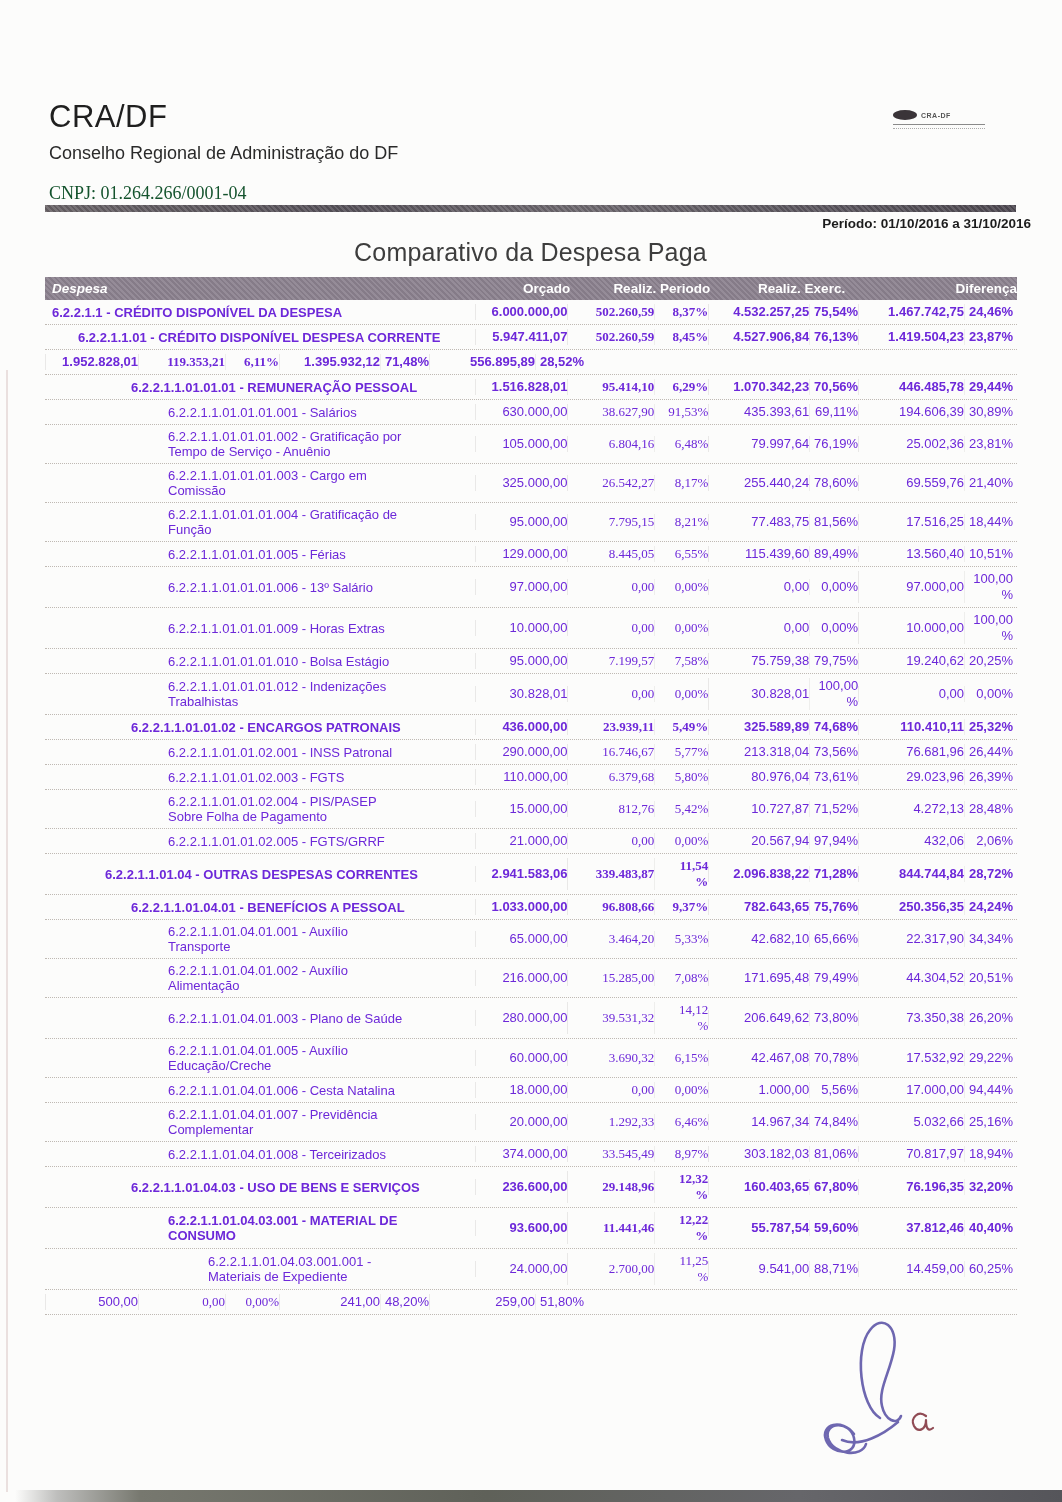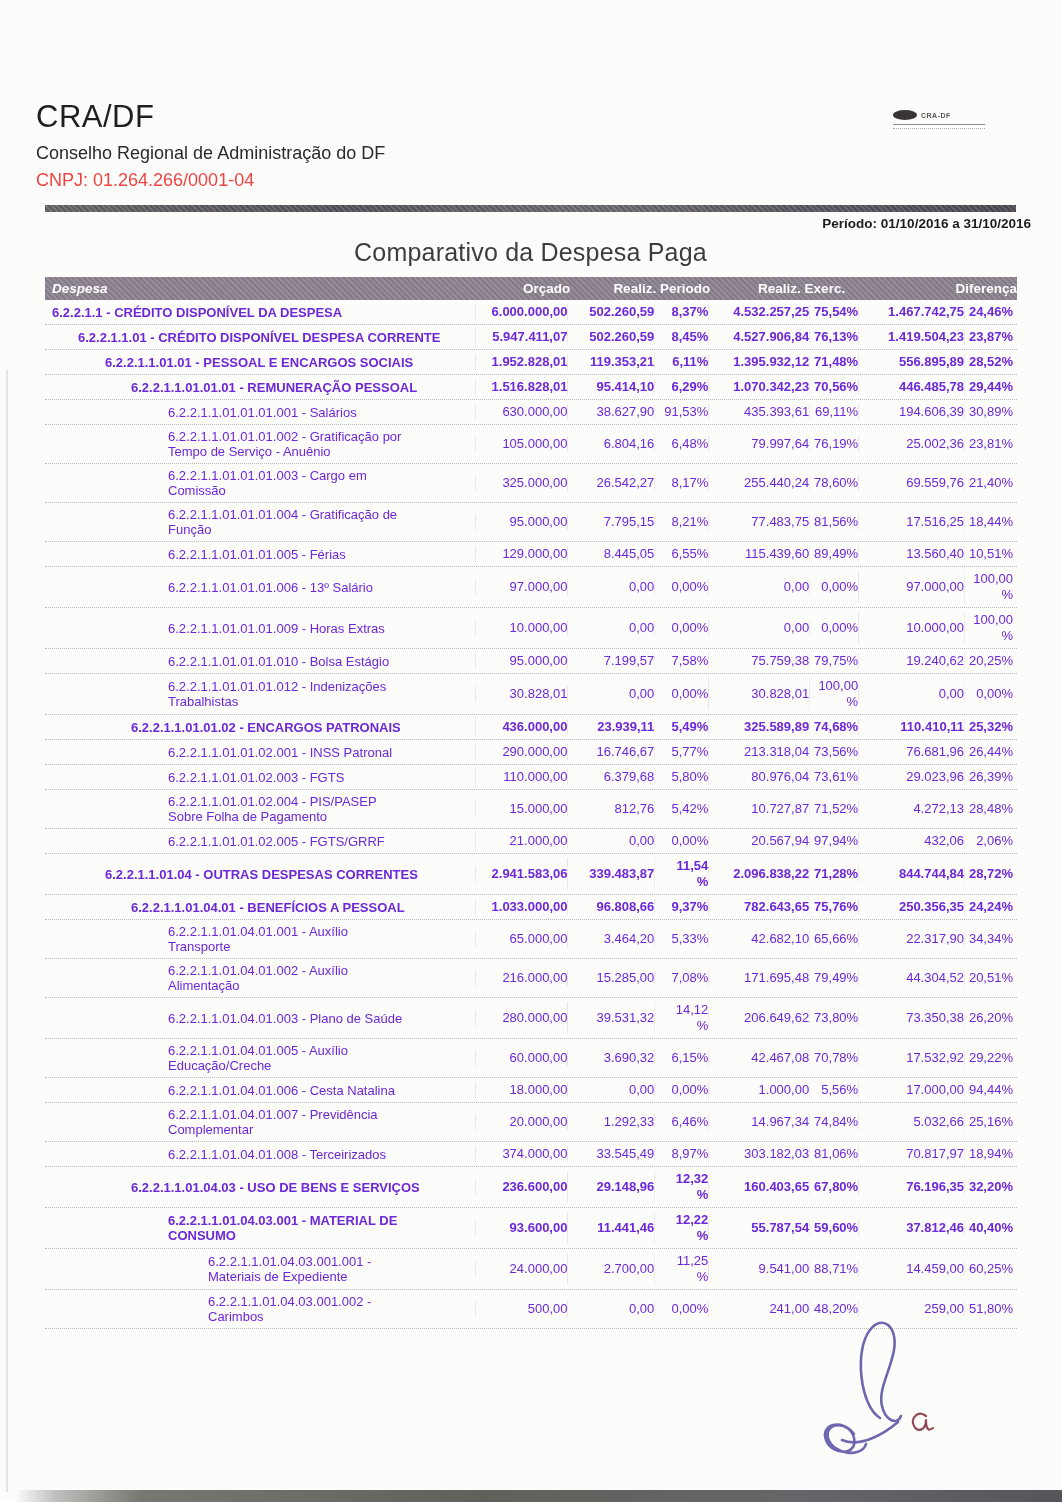--- a/index.html
+++ b/index.html
@@ -2,24 +2,24 @@
 <html><head>
 <meta charset="utf-8">
 <style>
   html,body{margin:0;padding:0;background:#e8e8e8;}
   .page{
     position:relative; width:1062px; height:1502px; margin:0 auto;
     background:#fcfcfb; overflow:hidden;
     font-family:"Liberation Sans","DejaVu Sans",sans-serif; color:#222;
   }
   
-  .brand{position:absolute; left:36px; top:100px;}
+  .brand{position:absolute; left:49px; top:100px;}
   .brand .acronym{font-size:31px; letter-spacing:.5px; color:#1f1f1f; line-height:34px;}
   .brand .orgname{font-size:18px; color:#2a2a2a; margin-top:8px; line-height:22px;}
-  .brand .cnpj{font-size:18px; color:#ef4444; margin-top:5px; line-height:22px;}
+  .brand .cnpj{font-size:18px; color:#14532d; margin-top:18px; line-height:22px;font-family:Liberation Serif, serif;}
   .logo{position:absolute; left:893px; top:110px; width:100px;}
   .logo .lg-row{display:flex; align-items:center; gap:4px;}
   .logo .lg-oval{width:24px; height:10px; background:#3a3438; border-radius:50%;}
   .logo .lg-text{font-size:7px; font-weight:bold; color:#555; letter-spacing:.5px;}
   .logo .lg-line{margin-top:4px; width:92px; border-top:1px solid #8a8a8a;}
   .logo .lg-dots{margin-top:1px; width:92px; border-bottom:1px dotted #aaa; height:2px;}
   .sep-bar{
     position:absolute; left:45px; top:205px; width:971px; height:7px;
     background:linear-gradient(90deg,#6a6468,#57525a 30%,#6f6a70 55%,#5b565e 80%,#4f4a52);
     background-blend-mode:multiply;
@@ -52,21 +52,21 @@
   .label-text{white-space:pre-line; display:block;}
   .i0 .label-text{padding-left:7px;}
   .i1 .label-text{padding-left:33px;}
   .i2 .label-text{padding-left:60px;}
   .i3 .label-text{padding-left:86px;}
   .i4 .label-text{padding-left:123px;}
   .i5 .label-text{padding-left:163px;}
   .c-orc{width:92px; text-align:right; line-height:16px; border-left:1px solid rgba(120,115,110,.14);}
   .c-num{display:flex; align-items:center; justify-content:flex-end; line-height:16px;
          border-left:1px solid rgba(120,115,110,.14); box-sizing:border-box;}
-  .c-rp{width:141px;}
+  .c-rp{width:141px;font-family:Liberation Serif, serif;}
   .c-re{width:150px;}
   .c-dif{width:159px; padding-right:4px;}
   .c-num .v{flex:1; text-align:right;}
   .c-num .p{text-align:right; white-space:pre-line; border-left:1px solid rgba(120,115,110,.10);}
   .c-rp .p{width:53px;}
   .c-re .p{width:48px;}
   .c-dif .p{width:48px;}
   
   .signature{position:absolute; left:800px; top:1288px; z-index:5;}
   .bottom-bar{
@@ -142,23 +142,20 @@
       <div class="c-num c-re">
         <span class="v">4.527.906,84</span>
         <span class="p">76,13%</span>
       </div>
       <div class="c-num c-dif">
         <span class="v">1.419.504,23</span>
         <span class="p">23,87%</span>
       </div>
     </div>
         <div class="row i2 bold">
-      <div class="c-label">
-            <span class="label-text">6.2.2.1.1.01.01 - PESSOAL E ENCARGOS SOCIAIS</span>
-          </div>
       <div class="c-orc">1.952.828,01</div>
       <div class="c-num c-rp">
         <span class="v">119.353,21</span>
         <span class="p">6,11%</span>
       </div>
       <div class="c-num c-re">
         <span class="v">1.395.932,12</span>
         <span class="p">71,48%</span>
       </div>
       <div class="c-num c-dif">
@@ -665,24 +662,20 @@
       <div class="c-num c-re">
         <span class="v">9.541,00</span>
         <span class="p">88,71%</span>
       </div>
       <div class="c-num c-dif">
         <span class="v">14.459,00</span>
         <span class="p">60,25%</span>
       </div>
     </div>
         <div class="row i5">
-      <div class="c-label">
-            <span class="label-text">6.2.2.1.1.01.04.03.001.002 -
-Carimbos</span>
-          </div>
       <div class="c-orc">500,00</div>
       <div class="c-num c-rp">
         <span class="v">0,00</span>
         <span class="p">0,00%</span>
       </div>
       <div class="c-num c-re">
         <span class="v">241,00</span>
         <span class="p">48,20%</span>
       </div>
       <div class="c-num c-dif">

